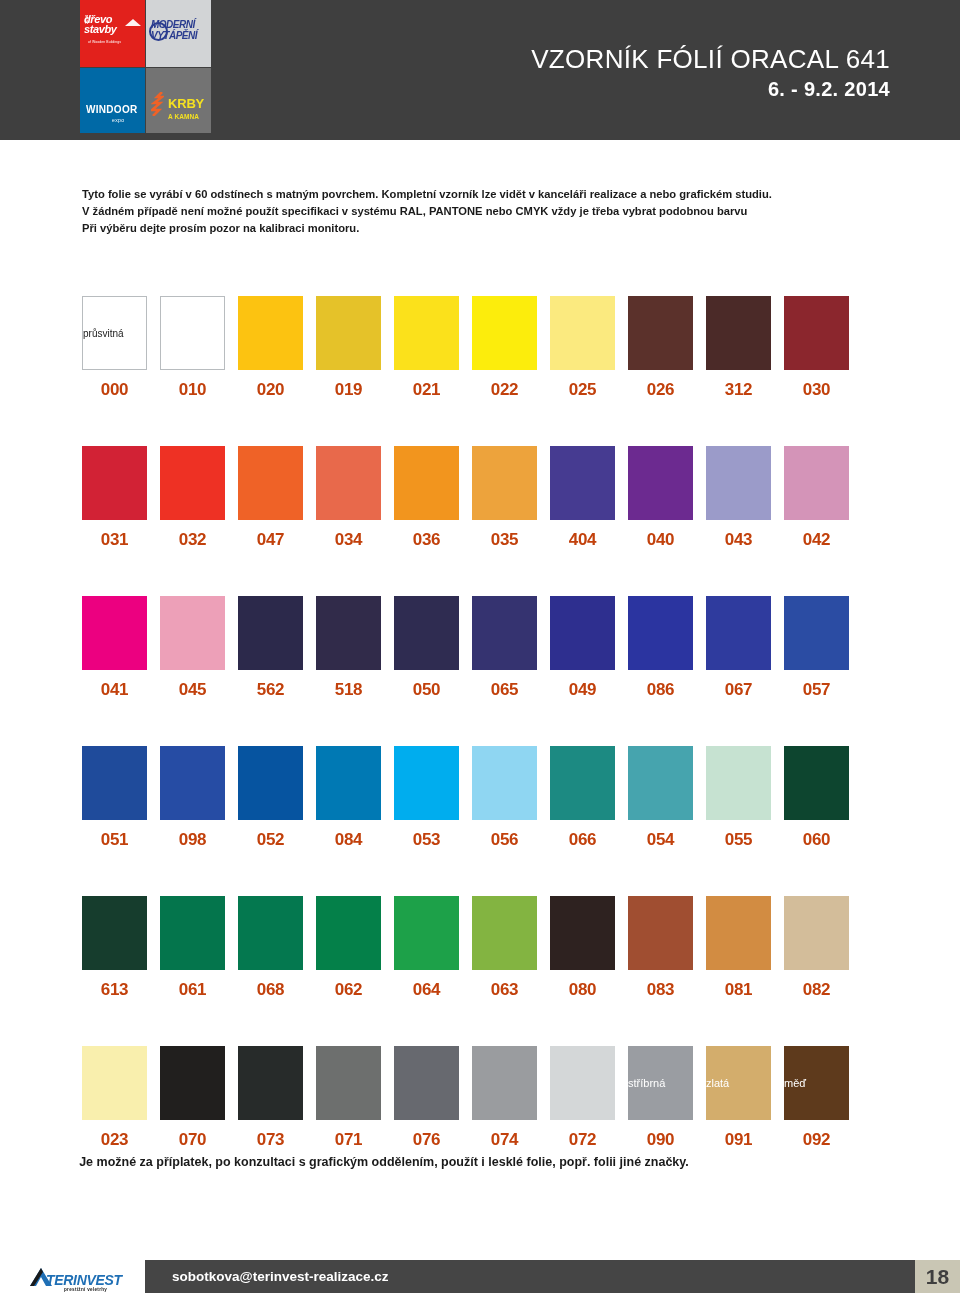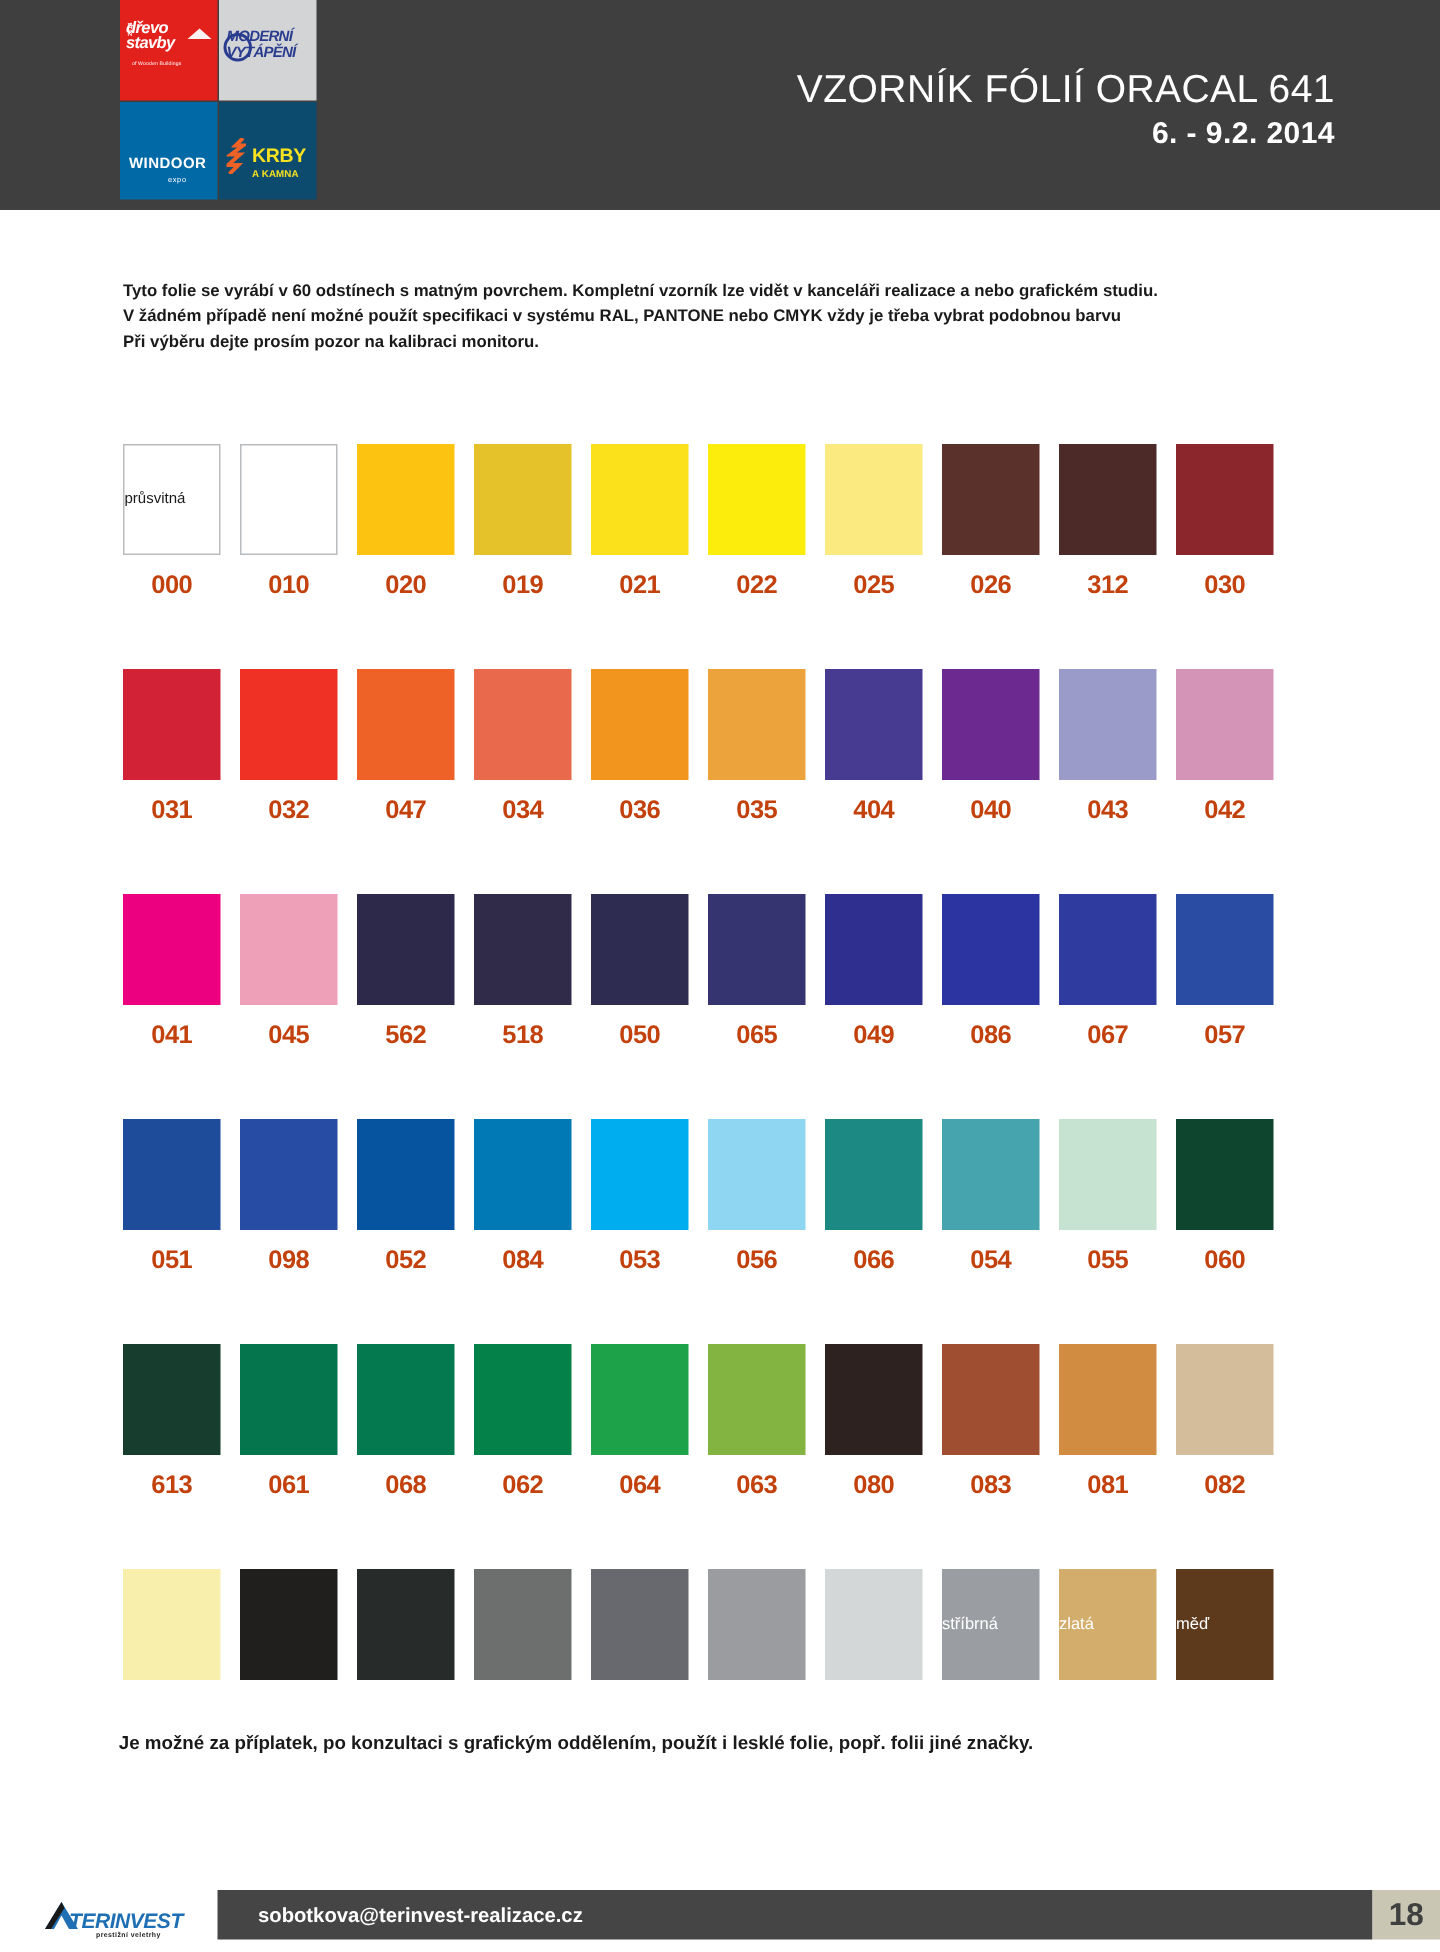--- a/index.html
+++ b/index.html
@@ -19,21 +19,21 @@
   .logo-grid {
     position:absolute; left:80px; top:0px;
     width:131px; height:133px;
     display:grid; grid-template-columns:65px 65px; grid-template-rows:67px 65px;
     gap:1px;
   }
   .logo-tile { position:relative; overflow:hidden; }
   .tile-drevo { background:#e2211c; }
   .tile-moderni { background:#d2d4d6; }
   .tile-windoor { background:#0069a6; }
-  .tile-krby { background:#0c4a6e; }
+  .tile-krby { background:#737373; }
 
   .drevo-txt {
     position:absolute; left:4px; top:14px; width:58px;
     color:#fff; font-weight:bold; font-style:italic;
     font-size:11px; line-height:10px; letter-spacing:-0.4px;
   }
   .drevo-sub {
     position:absolute; left:8px; top:40px;
     color:#fff; font-size:3.4px; letter-spacing:0.1px;
   }
@@ -356,20 +356,32 @@
           <div class="swatch" style="background: rgb(154, 157, 162);">
             <div class="swatch-inner-label light">stříbrná</div>
           </div>
           <div class="swatch" style="background: rgb(211, 173, 108);">
             <div class="swatch-inner-label light">zlatá</div>
           </div>
           <div class="swatch" style="background: rgb(94, 58, 28);">
             <div class="swatch-inner-label light">měď</div>
           </div>
         </div>
+        <div class="row-codes">
+          <div class="code">023</div>
+          <div class="code">070</div>
+          <div class="code">073</div>
+          <div class="code">071</div>
+          <div class="code">076</div>
+          <div class="code">074</div>
+          <div class="code">072</div>
+          <div class="code">090</div>
+          <div class="code">091</div>
+          <div class="code">092</div>
+        </div>
       </div>
     </div>
 
   <div class="footer-note">Je možné za příplatek, po konzultaci s grafickým oddělením, použít i lesklé folie, popř. folii jiné značky.</div>
 
   <div class="bottom">
     <div class="terinvest">
       <svg class="teri-mark" viewBox="0 0 30 22">
         <path d="M2 20 L13 2 L24 20 L18 20 L13 11 L8 20 Z" fill="#1f6fb5"></path>
         <path d="M2 20 L13 2 L15 6 L6 20 Z" fill="#1a1a1a"></path>

